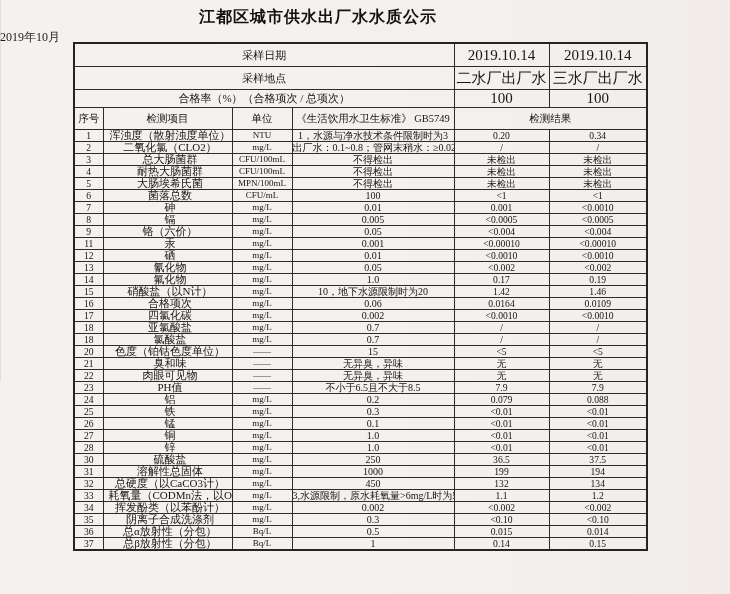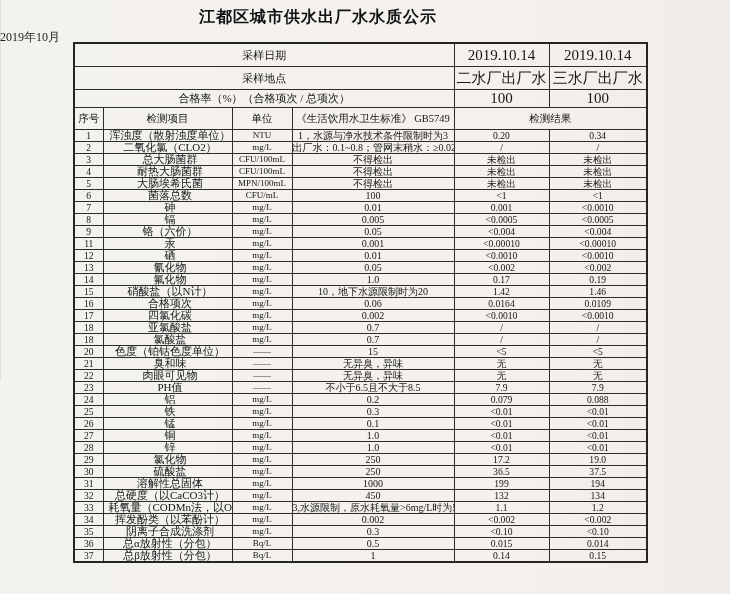--- a/index.html
+++ b/index.html
@@ -304,28 +304,20 @@
   </tr>
         <tr class="data">
     <td class="c-no">28</td>
     <td class="c-item">锌</td>
     <td class="c-unit">mg/L</td>
     <td class="c-std">1.0</td>
     <td class="c-r">&lt;0.01</td>
     <td class="c-r">&lt;0.01</td>
   </tr>
         <tr class="data">
-    <td class="c-no">29</td>
-    <td class="c-item">氯化物</td>
-    <td class="c-unit">mg/L</td>
-    <td class="c-std">250</td>
-    <td class="c-r">17.2</td>
-    <td class="c-r">19.0</td>
-  </tr>
-        <tr class="data">
     <td class="c-no">30</td>
     <td class="c-item">硫酸盐</td>
     <td class="c-unit">mg/L</td>
     <td class="c-std">250</td>
     <td class="c-r">36.5</td>
     <td class="c-r">37.5</td>
   </tr>
         <tr class="data">
     <td class="c-no">31</td>
     <td class="c-item">溶解性总固体</td>

